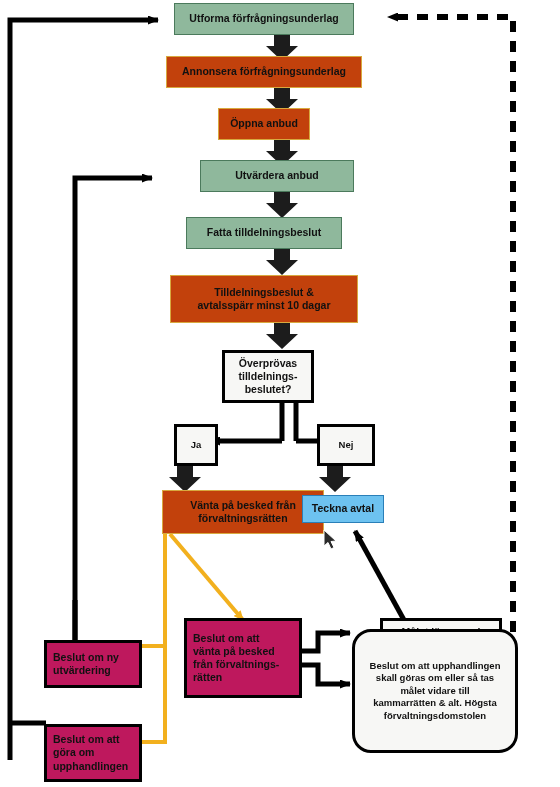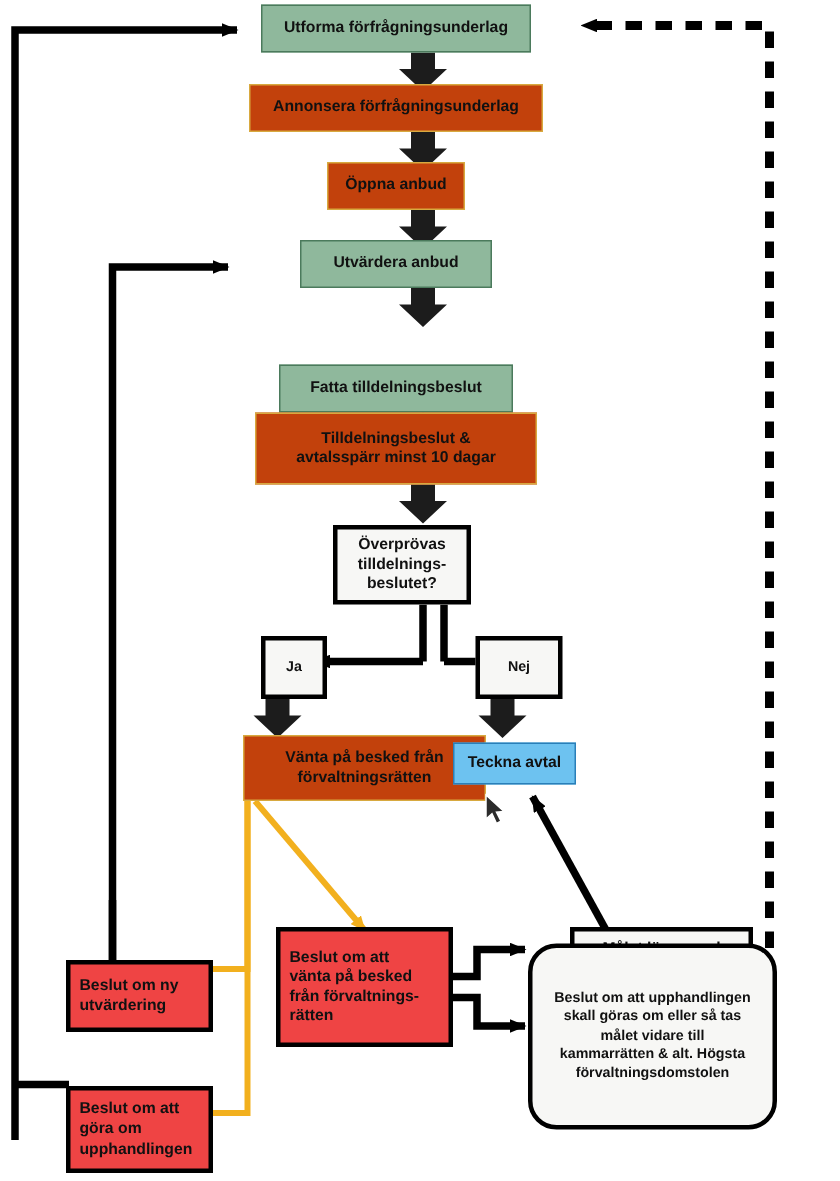--- a/index.html
+++ b/index.html
@@ -45,21 +45,21 @@
     background: #c2410c;
     border: 1px solid #d8a93f;
     font-size: 10.5px;
   }
   .n-blue {
     background: #6dc2f0;
     border: 1px solid #2a7fb8;
     font-size: 10.5px;
   }
   .n-pink {
-    background: #ef4444;
+    background: #be185d;
     border: 3px solid #000000;
     font-size: 10.5px;
     justify-content: flex-start;
     text-align: left;
     padding: 4px 6px;
   }
   .n-white {
     background: #f7f7f5;
     border: 3px solid #000000;
     font-size: 10.5px;
@@ -163,25 +163,25 @@
   </div>
 
   <div class="node n-yellow" style="left:166px; top:56px; width:196px; height:32px;">
     <span>Annonsera förfrågningsunderlag</span>
   </div>
 
   <div class="node n-yellow" style="left:218px; top:108px; width:92px; height:32px;">
     <span>Öppna anbud</span>
   </div>
 
-  <div class="node n-green" style="left:200px; top:160px; width:128px; height:32px;">
+  <div class="node n-green" style="left:200px; top:160px; width:154px; height:32px;">
     <span>Utvärdera anbud</span>
   </div>
 
-  <div class="node n-green" style="left:186px; top:217px; width:156px; height:32px;margin-top:26px;">
+  <div class="node n-green" style="left:186px; top:217px; width:156px; height:32px;">
     <span>Fatta tilldelningsbeslut</span>
   </div>
 
   <div class="node n-yellow" style="left:170px; top:275px; width:188px; height:48px;">
     <span>Tilldelningsbeslut &amp;
 avtalsspärr minst 10 dagar</span>
   </div>
 
   <div class="node n-decision" style="left:222px; top:350px; width:92px; height:53px;">
     <span>Överprövas

